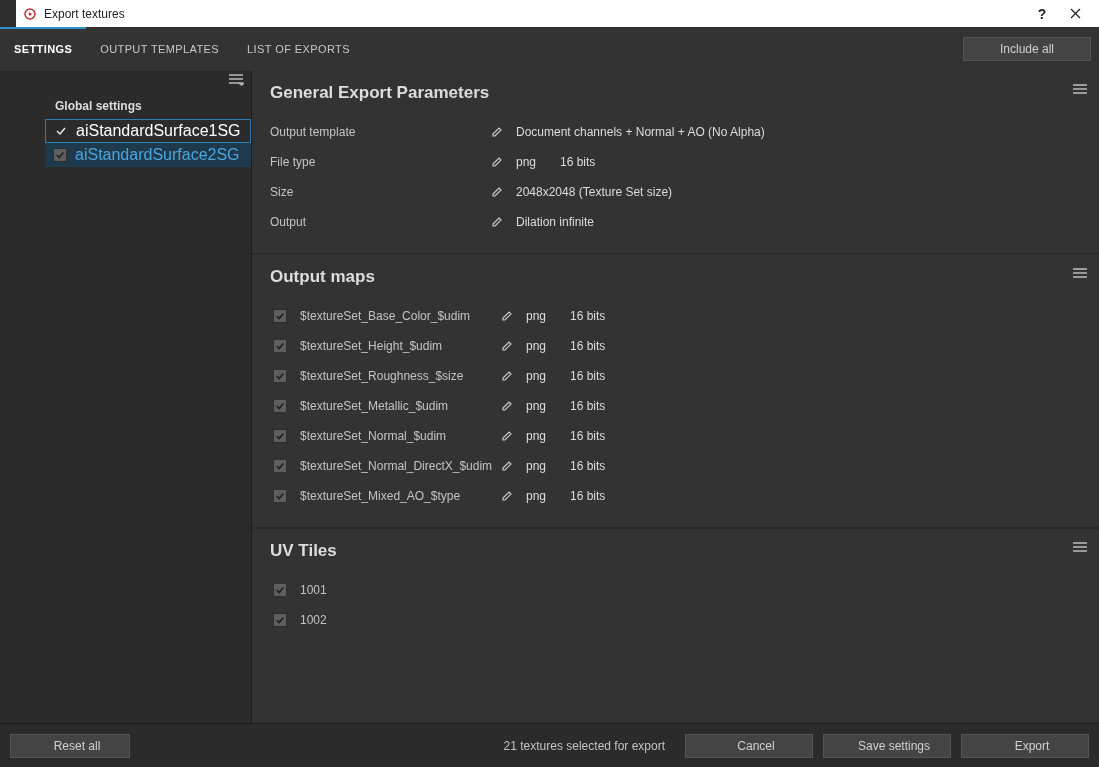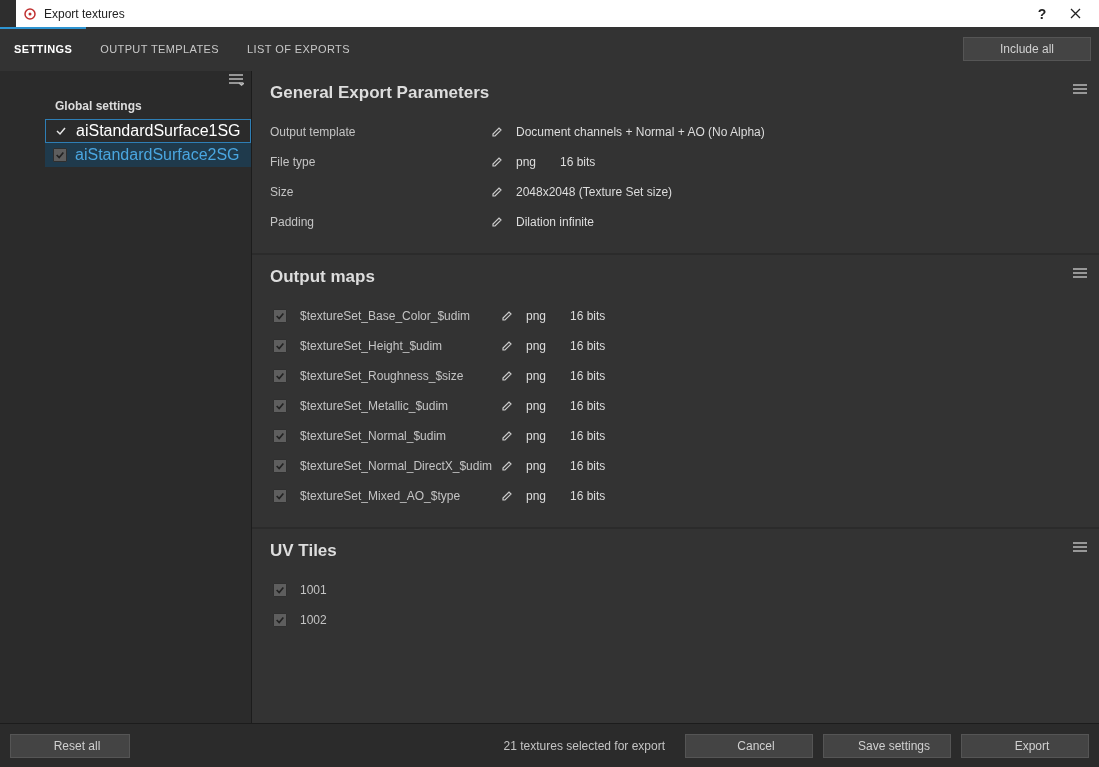--- a/index.html
+++ b/index.html
@@ -151,21 +151,21 @@
       <div class="row">
         <span class="col-label">Size</span>
         <span class="edit">
             <svg width="12" height="12" viewBox="0 0 12 12">
               <path d="M2 10 L2 8 L8 2 L10 4 L4 10 Z" fill="none" stroke="#ccc" stroke-width="1.2"></path>
             </svg>
           </span>
         <span class="col-v2">2048x2048 (Texture Set size)</span>
       </div>
       <div class="row">
-        <span class="col-label">Padding</span>
+        <span class="col-label">Output</span>
         <span class="edit">
             <svg width="12" height="12" viewBox="0 0 12 12">
               <path d="M2 10 L2 8 L8 2 L10 4 L4 10 Z" fill="none" stroke="#ccc" stroke-width="1.2"></path>
             </svg>
           </span>
         <span class="col-v2">Dilation infinite</span>
       </div>
     </div>
 
     <div class="panel output-maps">

